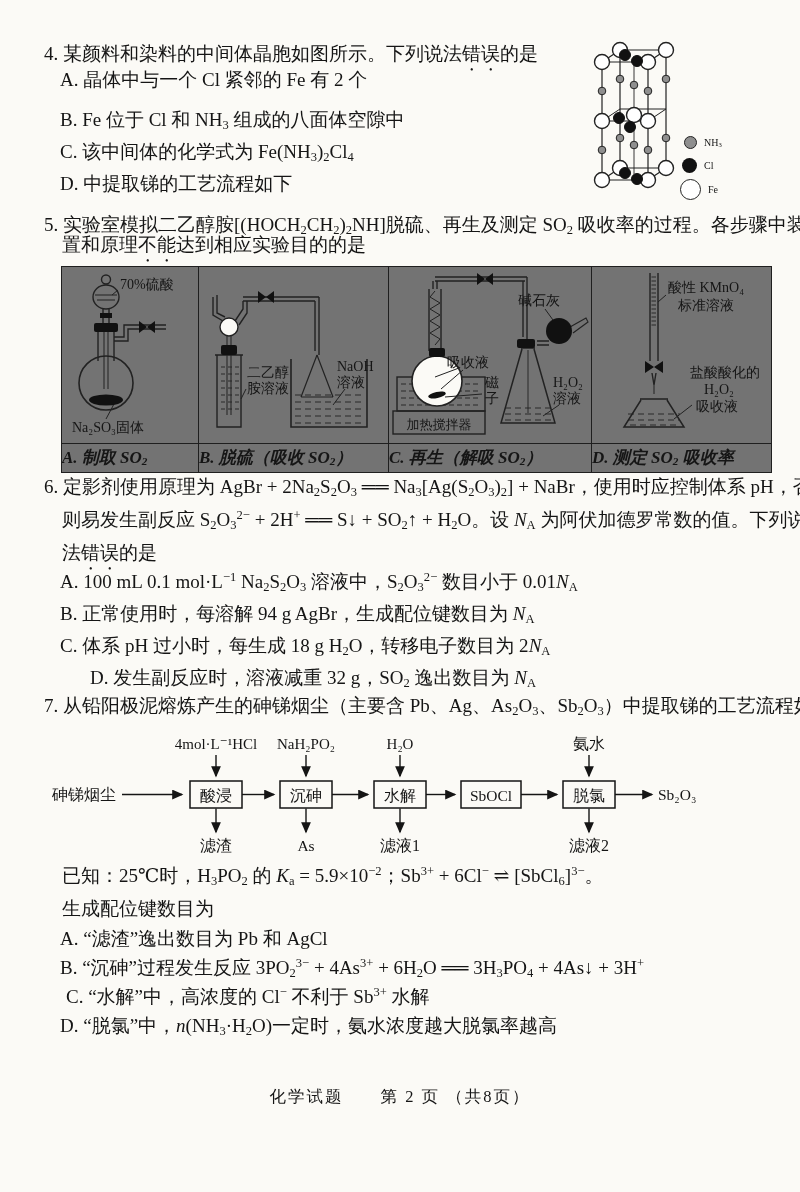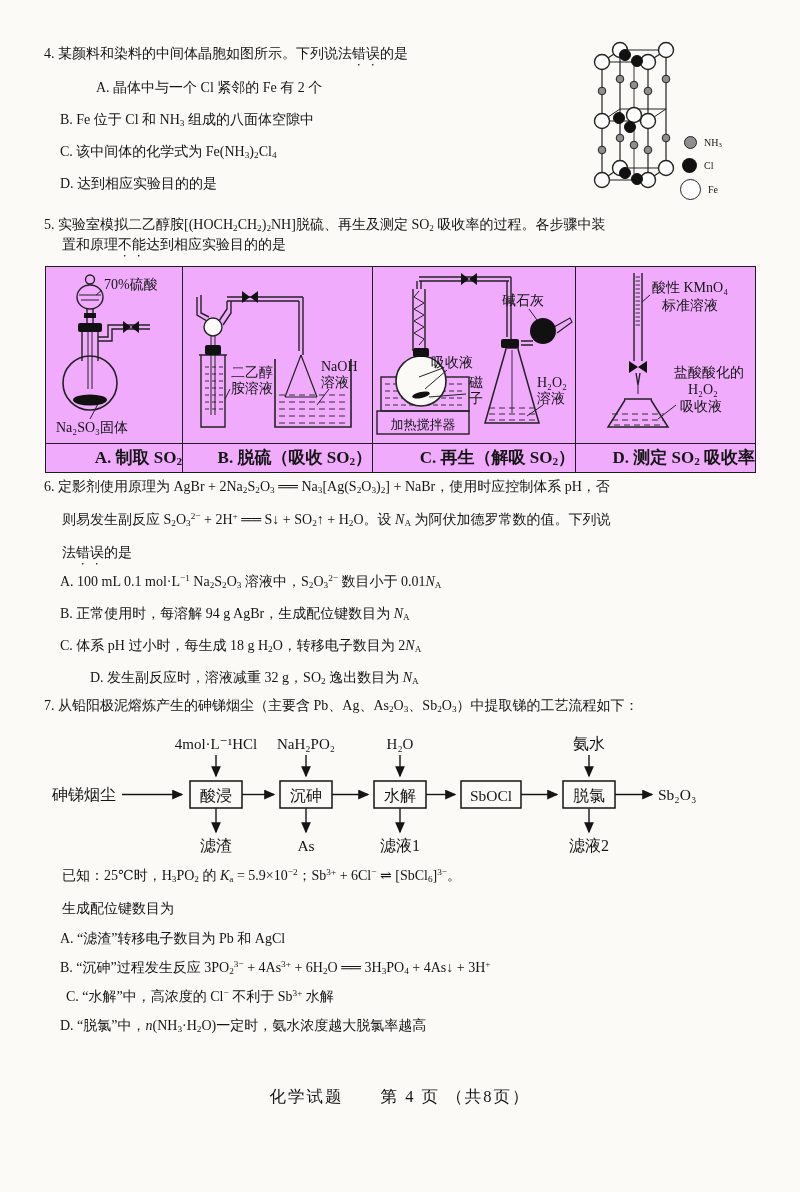--- a/index.html
+++ b/index.html
@@ -1,43 +1,43 @@
 <!DOCTYPE html>
 <html><head>
 <meta charset="utf-8">
 <style>
   html,body{margin:0;padding:0;}
   body{position:relative;width:800px;height:1192px;background:#fbfaf6;
        font-family:"Liberation Serif","DejaVu Serif",serif;color:#151515;overflow:hidden;}
-  .tl{position:absolute;font-size:14px;line-height:24px;white-space:nowrap;}
+  .tl{position:absolute;font-size:19px;line-height:24px;white-space:nowrap;}
   sub{font-size:66%;vertical-align:-0.22em;line-height:0;}
   sup{font-size:66%;vertical-align:0.55em;line-height:0;}
   i{font-style:italic;}
   em.dots{font-style:normal;
     -webkit-text-emphasis:filled dot;-webkit-text-emphasis-position:under right;
     text-emphasis:filled dot;text-emphasis-position:under right;}
-  table.app{position:absolute;left:45px;top:266px;border-collapse:collapse;table-layout:fixed;background:#f0abfc;}
+  table.app{position:absolute;left:61px;top:266px;border-collapse:collapse;table-layout:fixed;background:#737373;}
   table.app td{border:1.6px solid #1f1f1f;padding:0;vertical-align:top;overflow:hidden;}
-  td.cap{height:28px;text-align:right;font-weight:bold;font-size:17px;vertical-align:middle;line-height:28px;}
+  td.cap{height:28px;text-align:left;font-weight:bold;font-size:17px;vertical-align:middle;line-height:28px;font-style:italic;}
   svg text{font-family:"Liberation Serif","DejaVu Serif",serif;fill:#151515;}
   .footer{position:absolute;left:0;top:1086px;width:800px;text-align:center;font-size:16.5px;letter-spacing:2px;}
   .legend-row{position:absolute;display:flex;align-items:center;gap:7px;font-size:10px;}
   .dot-sm{width:11px;height:11px;border-radius:50%;background:#8f8f8f;border:1.2px solid #222;}
   .dot-md{width:15px;height:15px;border-radius:50%;background:#111;}
   .dot-lg{width:19px;height:19px;border-radius:50%;background:#fff;border:1.5px solid #222;}
   .fbox{position:absolute;}
 </style>
 </head>
 <body>
 
 <div class="tl" style="left:44px;top:42px;">4. 某颜料和染料的中间体晶胞如图所示。下列说法<em class="dots">错误</em>的是</div>
-<div class="tl" style="left:60px;top:76px;margin-left:36px;">A. 晶体中与一个 Cl 紧邻的 Fe 有 2 个</div>
+<div class="tl" style="left:60px;top:68px;">A. 晶体中与一个 Cl 紧邻的 Fe 有 2 个</div>
 <div class="tl" style="left:60px;top:108px;">B. Fe 位于 Cl 和 NH<sub>3</sub> 组成的八面体空隙中</div>
 <div class="tl" style="left:60px;top:140px;">C. 该中间体的化学式为 Fe(NH<sub>3</sub>)<sub>2</sub>Cl<sub>4</sub></div>
-<div class="tl" style="left:60px;top:172px;">D. 达到相应实验目的的是</div>
+<div class="tl" style="left:60px;top:172px;">D. 中提取锑的工艺流程如下</div>
 
 <svg class="fbox" style="left:588px;top:38px;" width="95" height="158" viewBox="0 0 95 158">
   <g stroke="#222" stroke-width="1.2" fill="none">
     <path d="M14,24 L60,24 L60,142 L14,142 Z"></path>
     <path d="M32,12 L78,12 L78,130 L32,130 Z"></path>
     <path d="M14,24 L32,12 M60,24 L78,12 M14,142 L32,130 M60,142 L78,130"></path>
     <path d="M14,83 L60,83 M32,71 L78,71 M14,83 L32,71 M60,83 L78,71" stroke-width="1"></path>
     <path d="M46,18 L46,136" stroke-width="0.9"></path>
   </g>
   <g fill="#ffffff" stroke="#222" stroke-width="1.4">
@@ -266,18 +266,18 @@
   <text x="352" y="16" font-size="15" text-anchor="middle">H₂O</text>
   <text x="541" y="16" font-size="16" text-anchor="middle">氨水</text>
   <text x="168" y="118" font-size="16" text-anchor="middle">滤渣</text>
   <text x="258" y="118" font-size="15.5" text-anchor="middle">As</text>
   <text x="352" y="118" font-size="16" text-anchor="middle">滤液1</text>
   <text x="541" y="118" font-size="16" text-anchor="middle">滤液2</text>
 </svg>
 
 <div class="tl" style="left:62px;top:864px;">已知：25℃时，H<sub>3</sub>PO<sub>2</sub> 的 <i>K</i><sub>a</sub> = 5.9×10<sup>−2</sup>；Sb<sup>3+</sup> + 6Cl<sup>−</sup> ⇌ [SbCl<sub>6</sub>]<sup>3−</sup>。</div>
 <div class="tl" style="left:62px;top:897px;">生成配位键数目为</div>
-<div class="tl" style="left:60px;top:927px;">A. “滤渣”转移电子数目为 Pb 和 AgCl</div>
+<div class="tl" style="left:60px;top:927px;">A. “滤渣”逸出数目为 Pb 和 AgCl</div>
 <div class="tl" style="left:60px;top:956px;">B. “沉砷”过程发生反应 3PO<sub>2</sub><sup>3−</sup> + 4As<sup>3+</sup> + 6H<sub>2</sub>O ══ 3H<sub>3</sub>PO<sub>4</sub> + 4As↓ + 3H<sup>+</sup></div>
 <div class="tl" style="left:66px;top:985px;">C. “水解”中，高浓度的 Cl<sup>−</sup> 不利于 Sb<sup>3+</sup> 水解</div>
 <div class="tl" style="left:60px;top:1014px;">D. “脱氯”中，<i>n</i>(NH<sub>3</sub>·H<sub>2</sub>O)一定时，氨水浓度越大脱氯率越高</div>
 
-<div class="footer">化学试题　　第 4 页 （共8页）</div>
+<div class="footer">化学试题　　第 2 页 （共8页）</div>
 
 </body></html>

